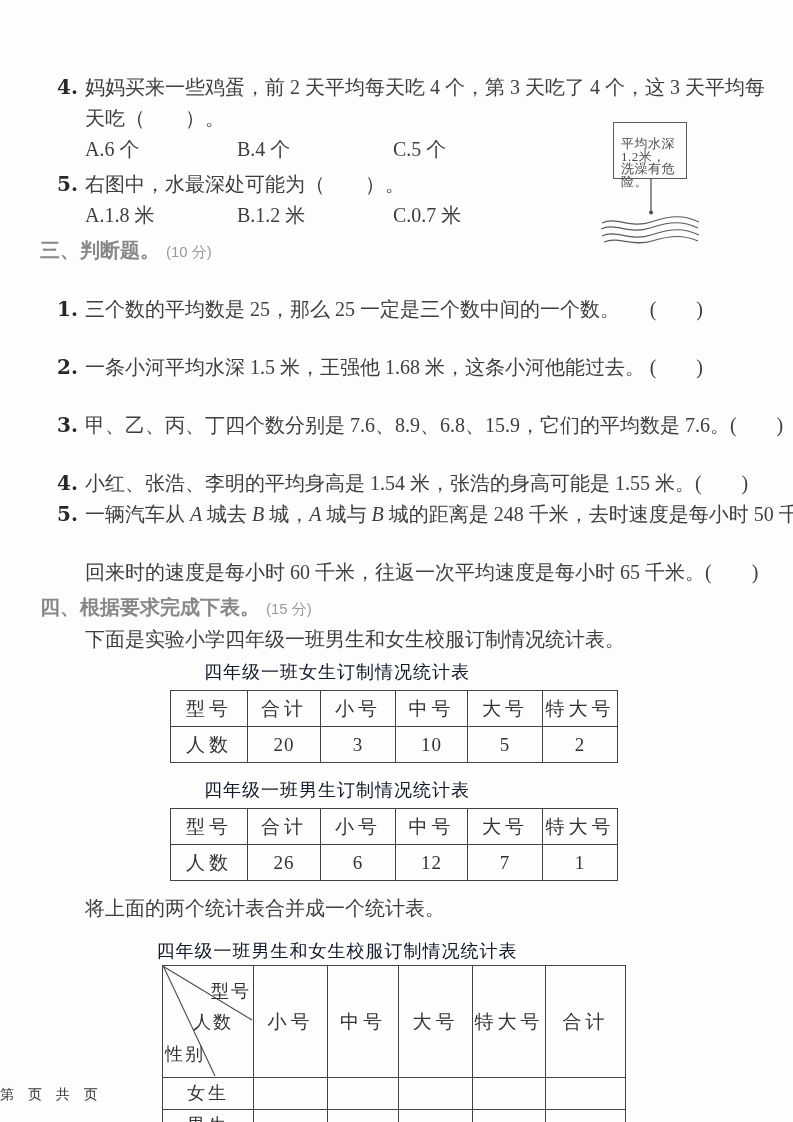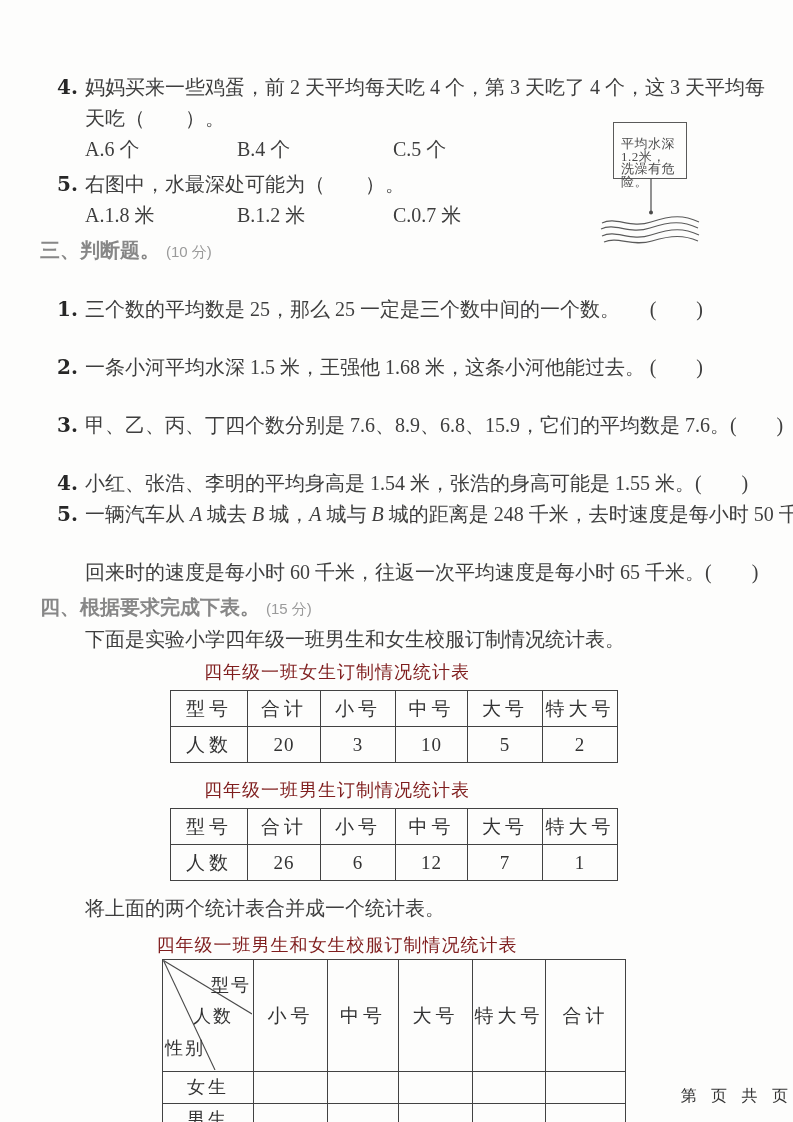--- a/index.html
+++ b/index.html
@@ -18,22 +18,22 @@
   .opt-row { display:flex; margin-left:28px; }
   .opt-row .opt1 { width:152px; } .opt-row .opt2 { width:156px; }
   .sec-head { margin-left:-17px; font-family:"Liberation Sans","DejaVu Sans",sans-serif; font-weight:700; color:#878787; font-size:20px; }
   .sec-head .score { font-weight:400; color:#9a9a9a; font-size:15px; margin-left:6px; }
   .judge-row { display:flex; justify-content:space-between; width:646px;margin-top:27px; }
   .judge-row.l2 { width:618px; margin-left:28px; }
   .jtext { white-space:nowrap; }
   .paren { white-space:pre; color:#3e3e3e; }
   i { font-style:italic; }
 
-  .tbl-title { width:560px; text-align:center; font-size:18px; letter-spacing:1px; color:#7f1d1d; line-height:26px; }
-  .t3-title { margin-top:8px; }
+  .tbl-title { width:560px; text-align:center; font-size:18px; letter-spacing:1px; color:#0f172a; line-height:26px; }
+  .t3-title { margin-top:14px; }
   table { border-collapse:collapse; }
   .stat-table { margin:5px 0 0 113px; font-size:19px; }
   .stat-table td { border:1.6px solid #424242; text-align:center; height:36px; letter-spacing:4px; color:#333; }
   .stat-table td.num { letter-spacing:1px; }
   .merged-table { margin:1px 0 0 105px; font-size:19px; }
   .merged-table td { border:1.5px solid #424242; text-align:center; color:#333; }
   .merged-table tr.mh td { height:112px; letter-spacing:4px; }
   .merged-table tr.dr td { height:27px; font-size:18px; letter-spacing:3px; }
   td.corner { position:relative; padding:0; }
   td.corner svg { position:absolute; left:0; top:0; }
@@ -45,23 +45,23 @@
   .sign { position:absolute; left:598px; top:120px; width:106px; height:126px; }
   .sign-box {
     position:absolute; left:15px; top:2px; width:74px; height:57px;
     border:1.3px solid #5a5a5a; background:#fdfdfc;
     font-size:13px; line-height:12.5px; color:#4a4a4a;
     padding:15px 3px 0 7px; letter-spacing:0.5px;
   }
   .sign svg { position:absolute; left:0; top:59px; }
 
   .footer {
-    position:absolute; left:0; right:0; top:1086px; text-align:right;
+    position:absolute; left:0; right:0; top:1086px; text-align:left;
     font-family:"Liberation Sans","DejaVu Sans",sans-serif;
-    font-size:16px; letter-spacing:5px; color:#333;
+    font-size:14px; letter-spacing:5px; color:#333;
   }
 </style>
 </head>
 <body>
 
 <div class="page">
   <div class="content">
 
     <div class="line"><b class="qnum">4.</b><span>妈妈买来一些鸡蛋，前 2 天平均每天吃 4 个，第 3 天吃了 4 个，这 3 天平均每</span></div>
     <div class="line indent mt6">天吃（　　）。</div>

